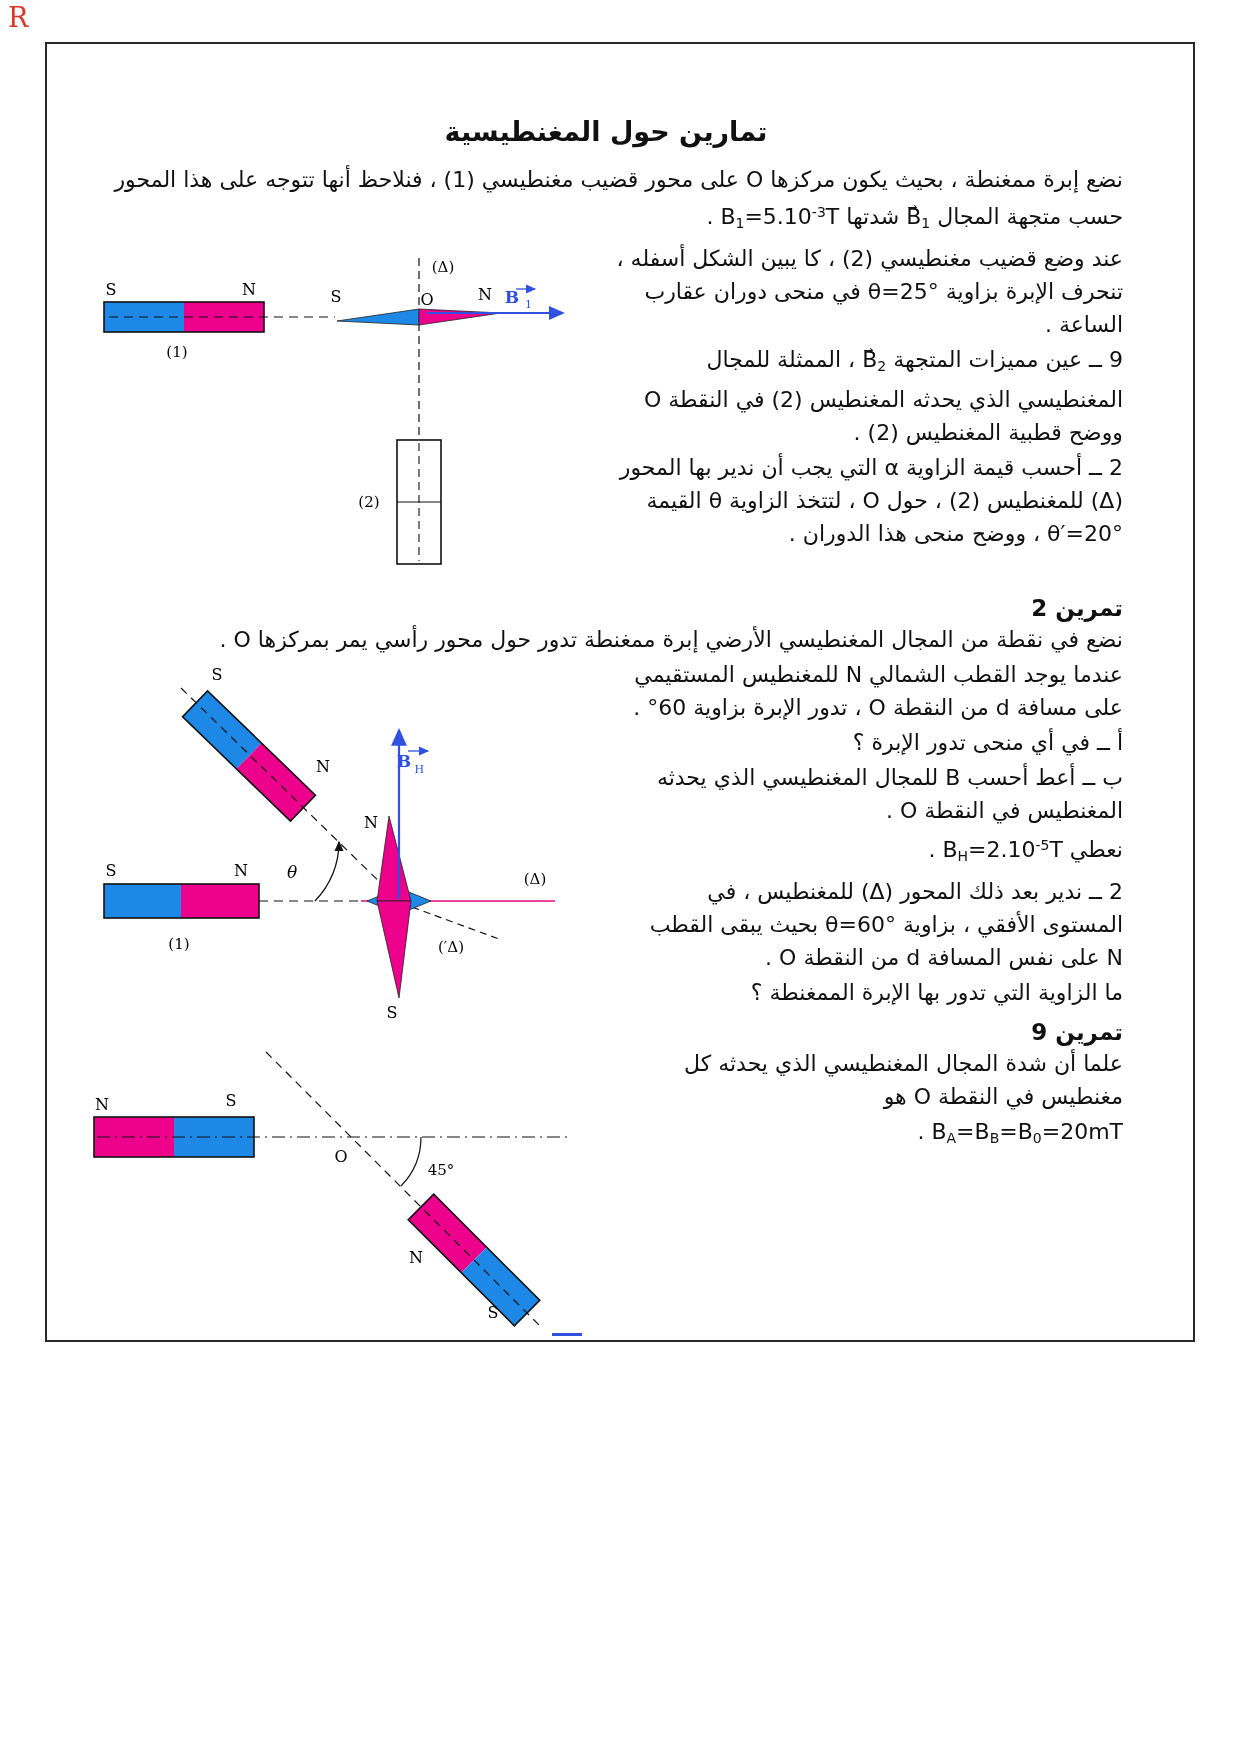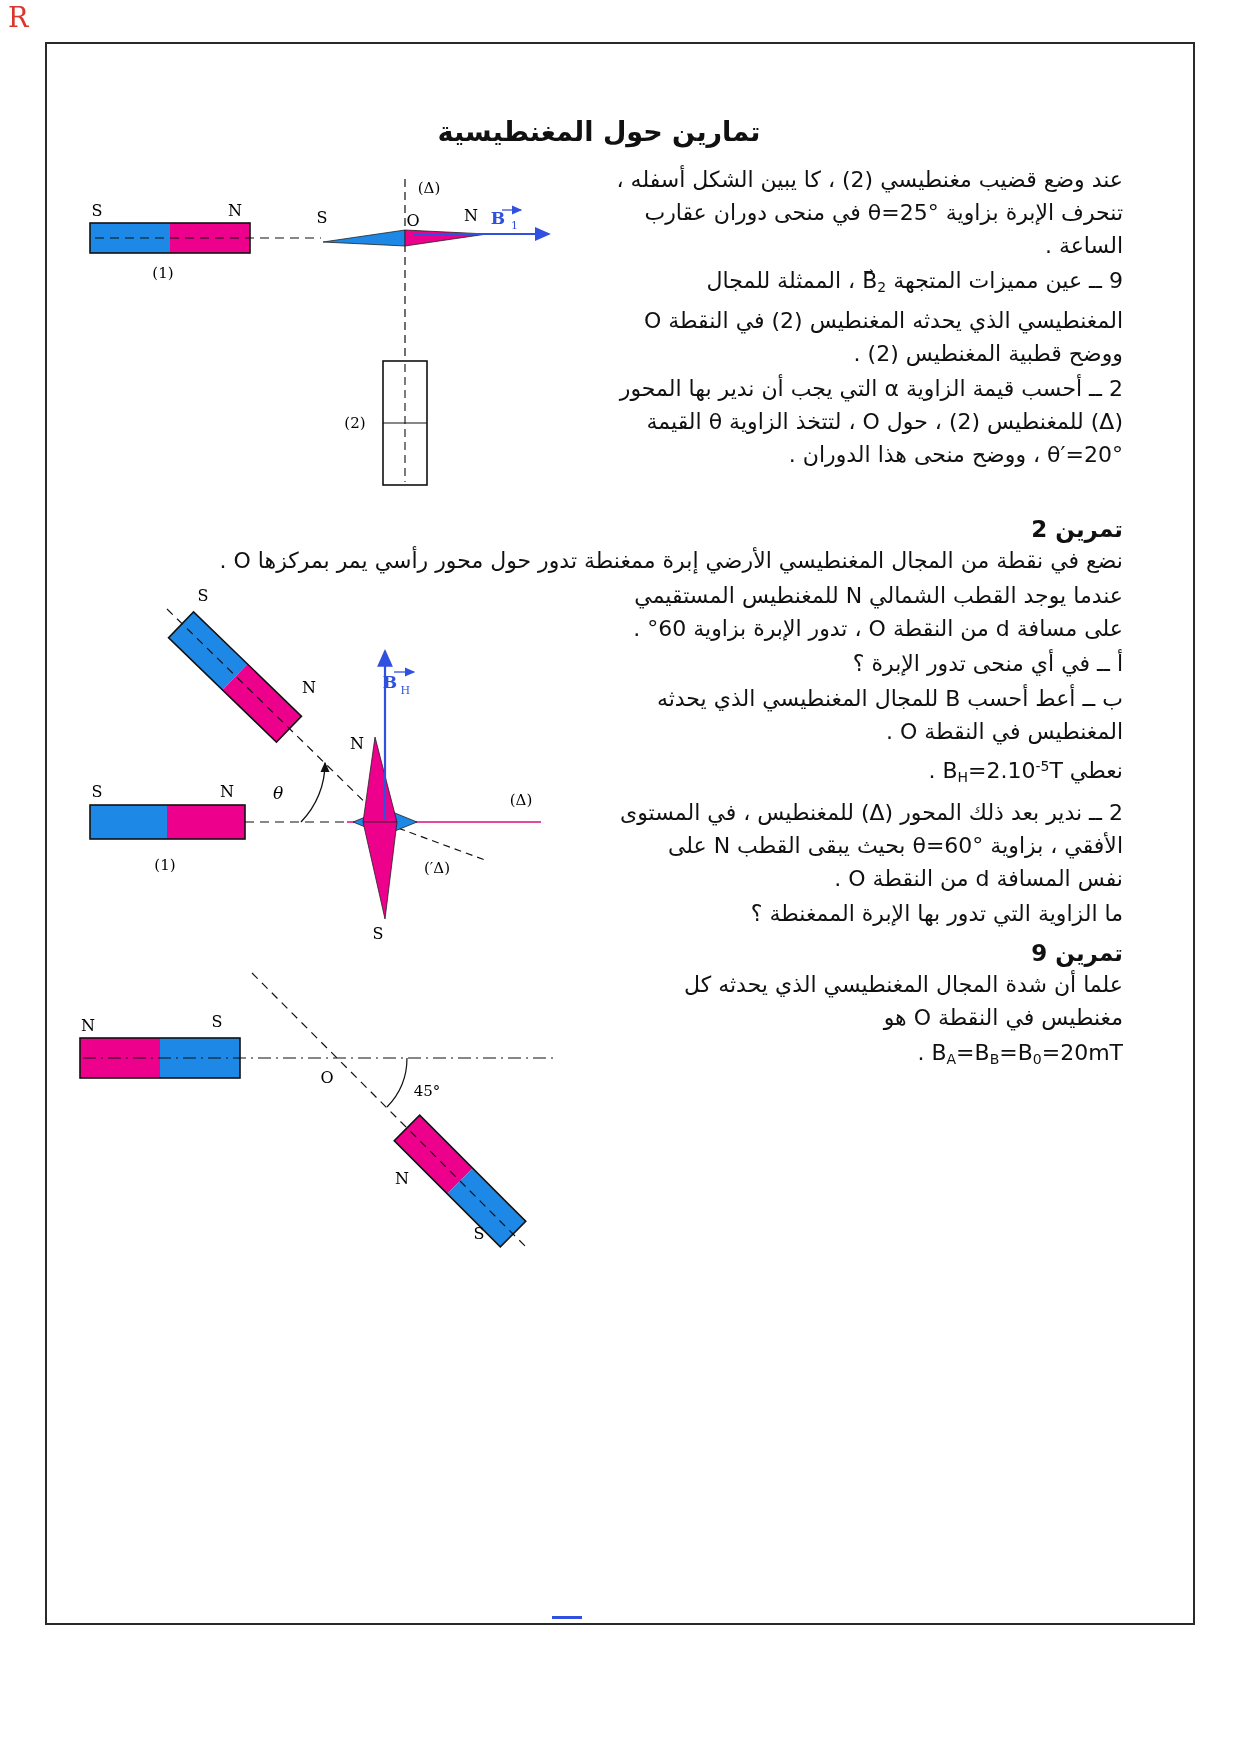--- a/index.html
+++ b/index.html
@@ -13,23 +13,23 @@
     font-family: "DejaVu Sans", sans-serif;
   }
   .corner {
     position: absolute; top: 2px; left: 8px;
     font-family: "DejaVu Serif", serif;
     font-size: 27px; color: #d9372b;
     direction: ltr;
   }
   .frame {
     position: absolute; top: 42px; left: 45px;
-    width: 1150px; height: 1583px;
+    width: 1150px; height: 1300px;
     border: 2px solid #2a2a2a;
-    padding: 46px 70px 30px 28px;
+    padding: 46px 70px 30px 42px;
   }
   .title {
     text-align: center; font-size: 27px; font-weight: bold;
     margin: 26px 0 16px;
   }
   h2 { font-size: 23px; font-weight: bold; margin: 10px 0 2px; }
   p { font-size: 22px; line-height: 33px; margin: 0 0 2px; text-align: right; }
   .figwrap { float: left; margin: 8px 26px 6px 0; }
   .clear { clear: both; }
   .seg-sub { font-size: 14px; vertical-align: -4px; }
@@ -48,20 +48,21 @@
 </style>
 </head>
 <body>
 
 <div class="corner">R</div>
 
 <div class="frame">
 
   <div class="title">تمارين حول المغنطيسية</div>
 
+  <p><span>نضع إبرة ممغنطة ، بحيث يكون مركزها O على محور قضيب مغنطيسي (1) ، فنلاحظ أنها تتوجه على هذا المحور حسب متجهة المجال </span><span class="seg-vec">B</span><span class="seg-sub">1</span><span> شدتها </span><span>B</span><span class="seg-sub">1</span><span>=5.10</span><span class="seg-sup">-3</span><span>T .</span></p>
 
   <div class="figwrap">
     <svg class="fig" width="500" height="325" viewBox="0 0 500 325">
       <defs>
         <marker id="ar-b1" viewBox="0 0 10 10" markerWidth="9" markerHeight="9" refX="8" refY="5" orient="auto">
           <path d="M0,1 L9,5 L0,9 z" fill="#3050e0"></path>
         </marker>
       </defs>
 
       <line x1="330" y1="8" x2="330" y2="190" stroke="#111" stroke-width="1.2" stroke-dasharray="8 5"></line>

